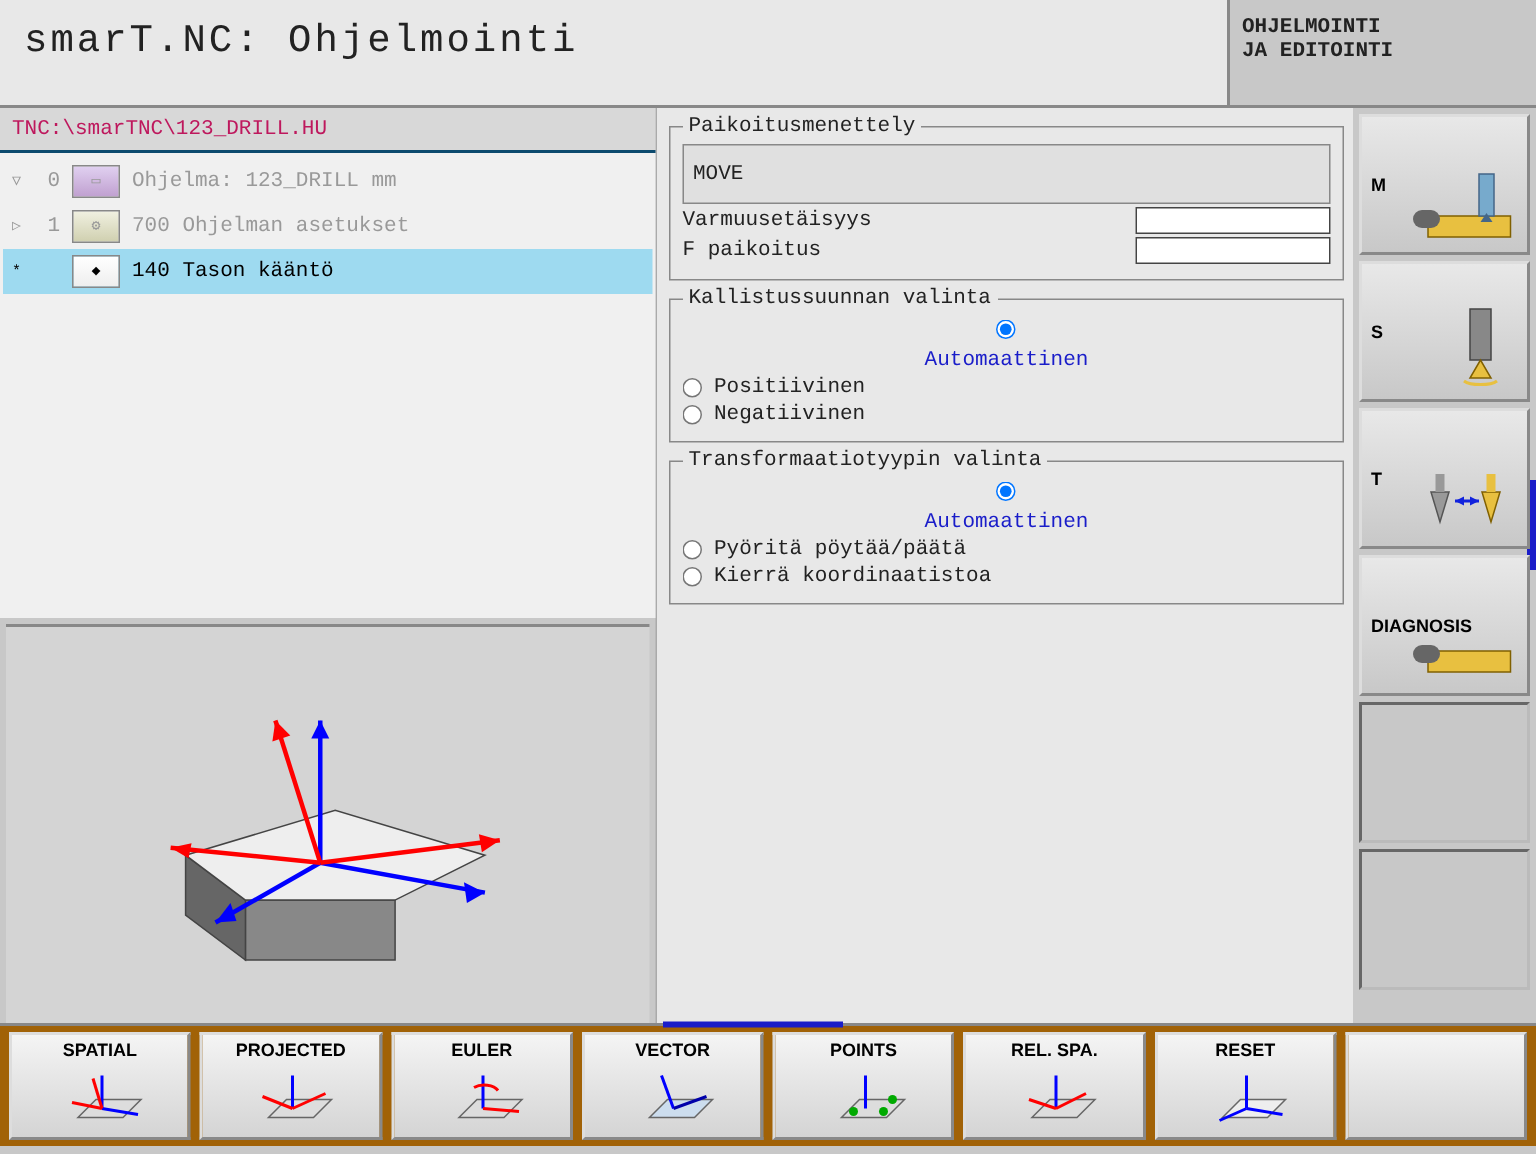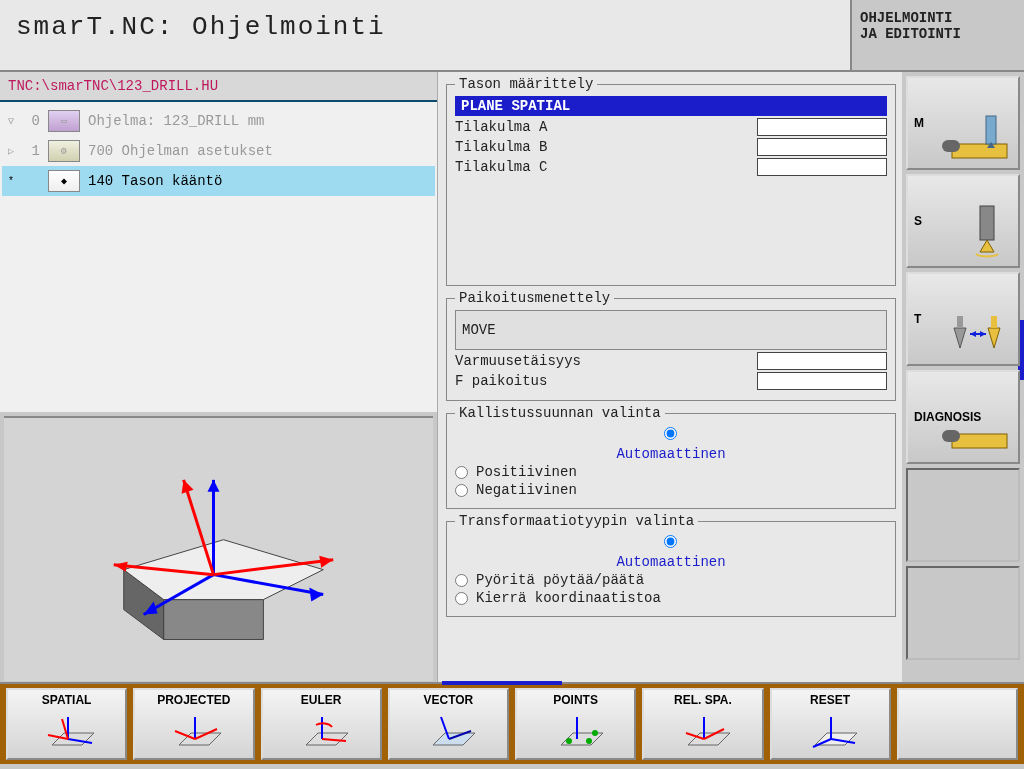--- a/index.html
+++ b/index.html
@@ -20,21 +20,21 @@
     flex: 1;
     background: #e8e8e8;
     padding: 12px 16px;
     font-size: 26px;
     font-weight: normal;
     letter-spacing: 2px;
     color: #222;
     border-right: 2px solid #888;
   }
   .header-right {
-    width: 172px;
+    width: 204px;
     background: #c8c8c8;
     padding: 10px 8px;
     font-size: 14px;
     font-weight: bold;
     color: #222;
   }
   .main {
     display: flex;
     height: 610px;
   }
@@ -251,36 +251,20 @@
         <line x1="210" y1="155" x2="330" y2="140" stroke="#f00" stroke-width="3"></line>
         <polygon points="330,140 316,136 318,148" fill="#f00"></polygon>
         <line x1="210" y1="155" x2="110" y2="145" stroke="#f00" stroke-width="3"></line>
         <polygon points="110,145 124,142 122,152" fill="#f00"></polygon>
       </svg>
     </div>
   </div>
 
   <div class="center-col">
     <div class="sb-indicator"></div>
-    <fieldset class="tall">
-      <legend>Tason määrittely</legend>
-      <div class="field-highlight">PLANE SPATIAL</div>
-      <div class="field-row">
-        <span class="field-label">Tilakulma A</span>
-        <input class="field-input" value="" style="">
-      </div>
-      <div class="field-row">
-        <span class="field-label">Tilakulma B</span>
-        <input class="field-input" value="" style="">
-      </div>
-      <div class="field-row">
-        <span class="field-label">Tilakulma C</span>
-        <input class="field-input" value="" style="">
-      </div>
-    </fieldset>
 
     <fieldset>
       <legend>Paikoitusmenettely</legend>
       <div class="field-display">MOVE</div>
       <div class="field-row">
         <span class="field-label">Varmuusetäisyys</span>
         <input class="field-input" value="" style="">
       </div>
       <div class="field-row">
         <span class="field-label">F paikoitus</span>

